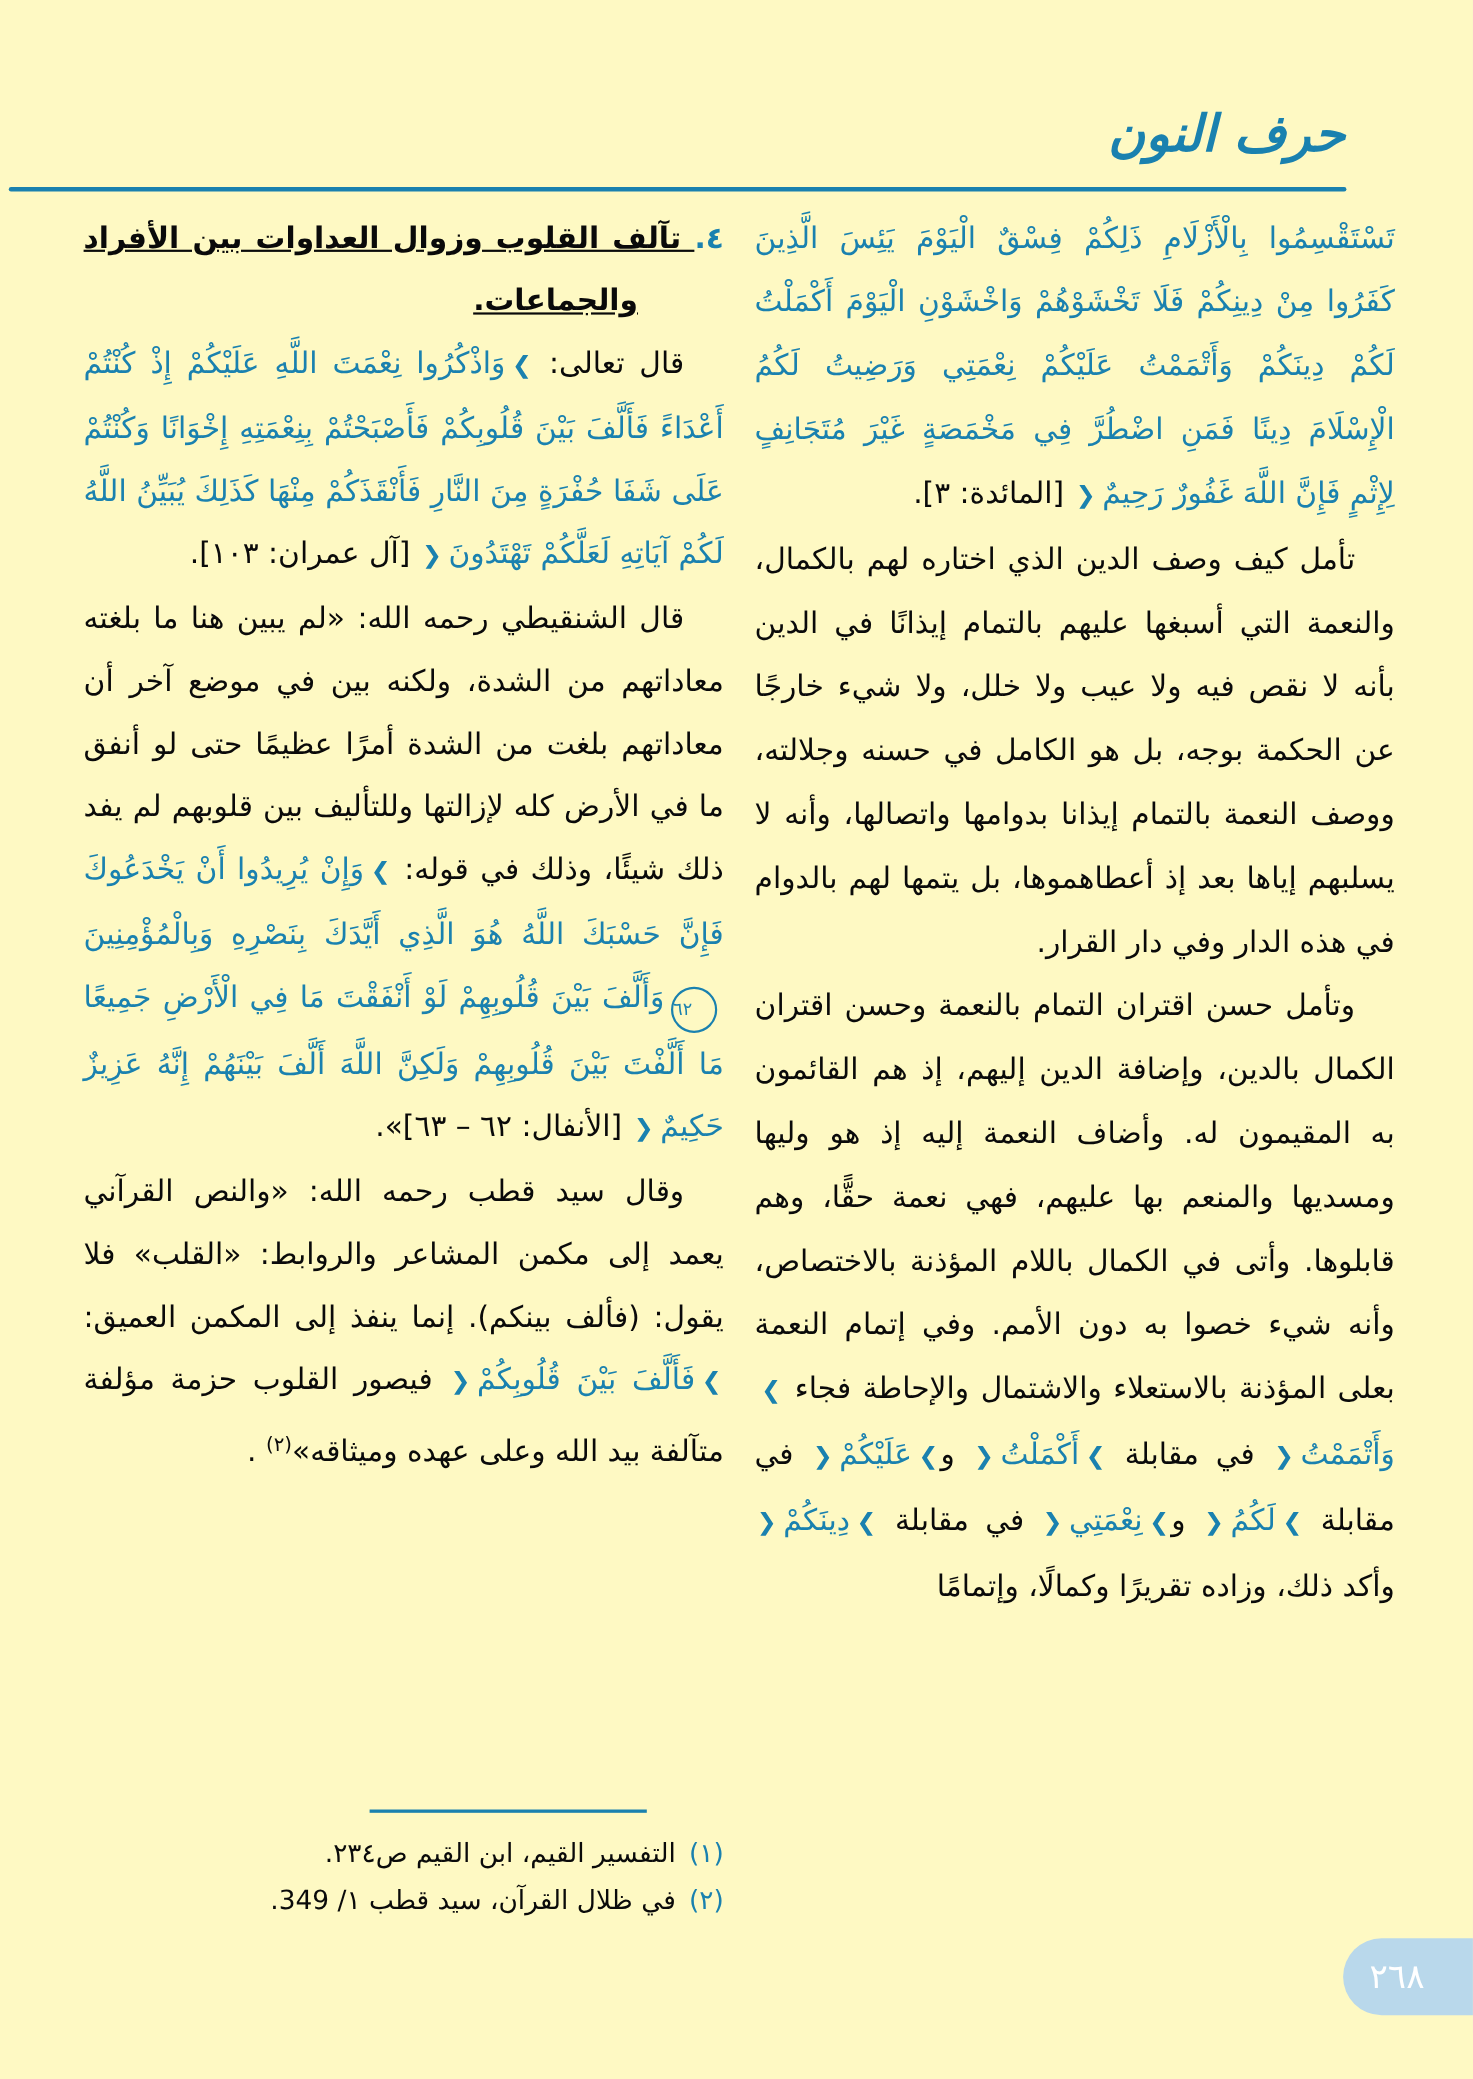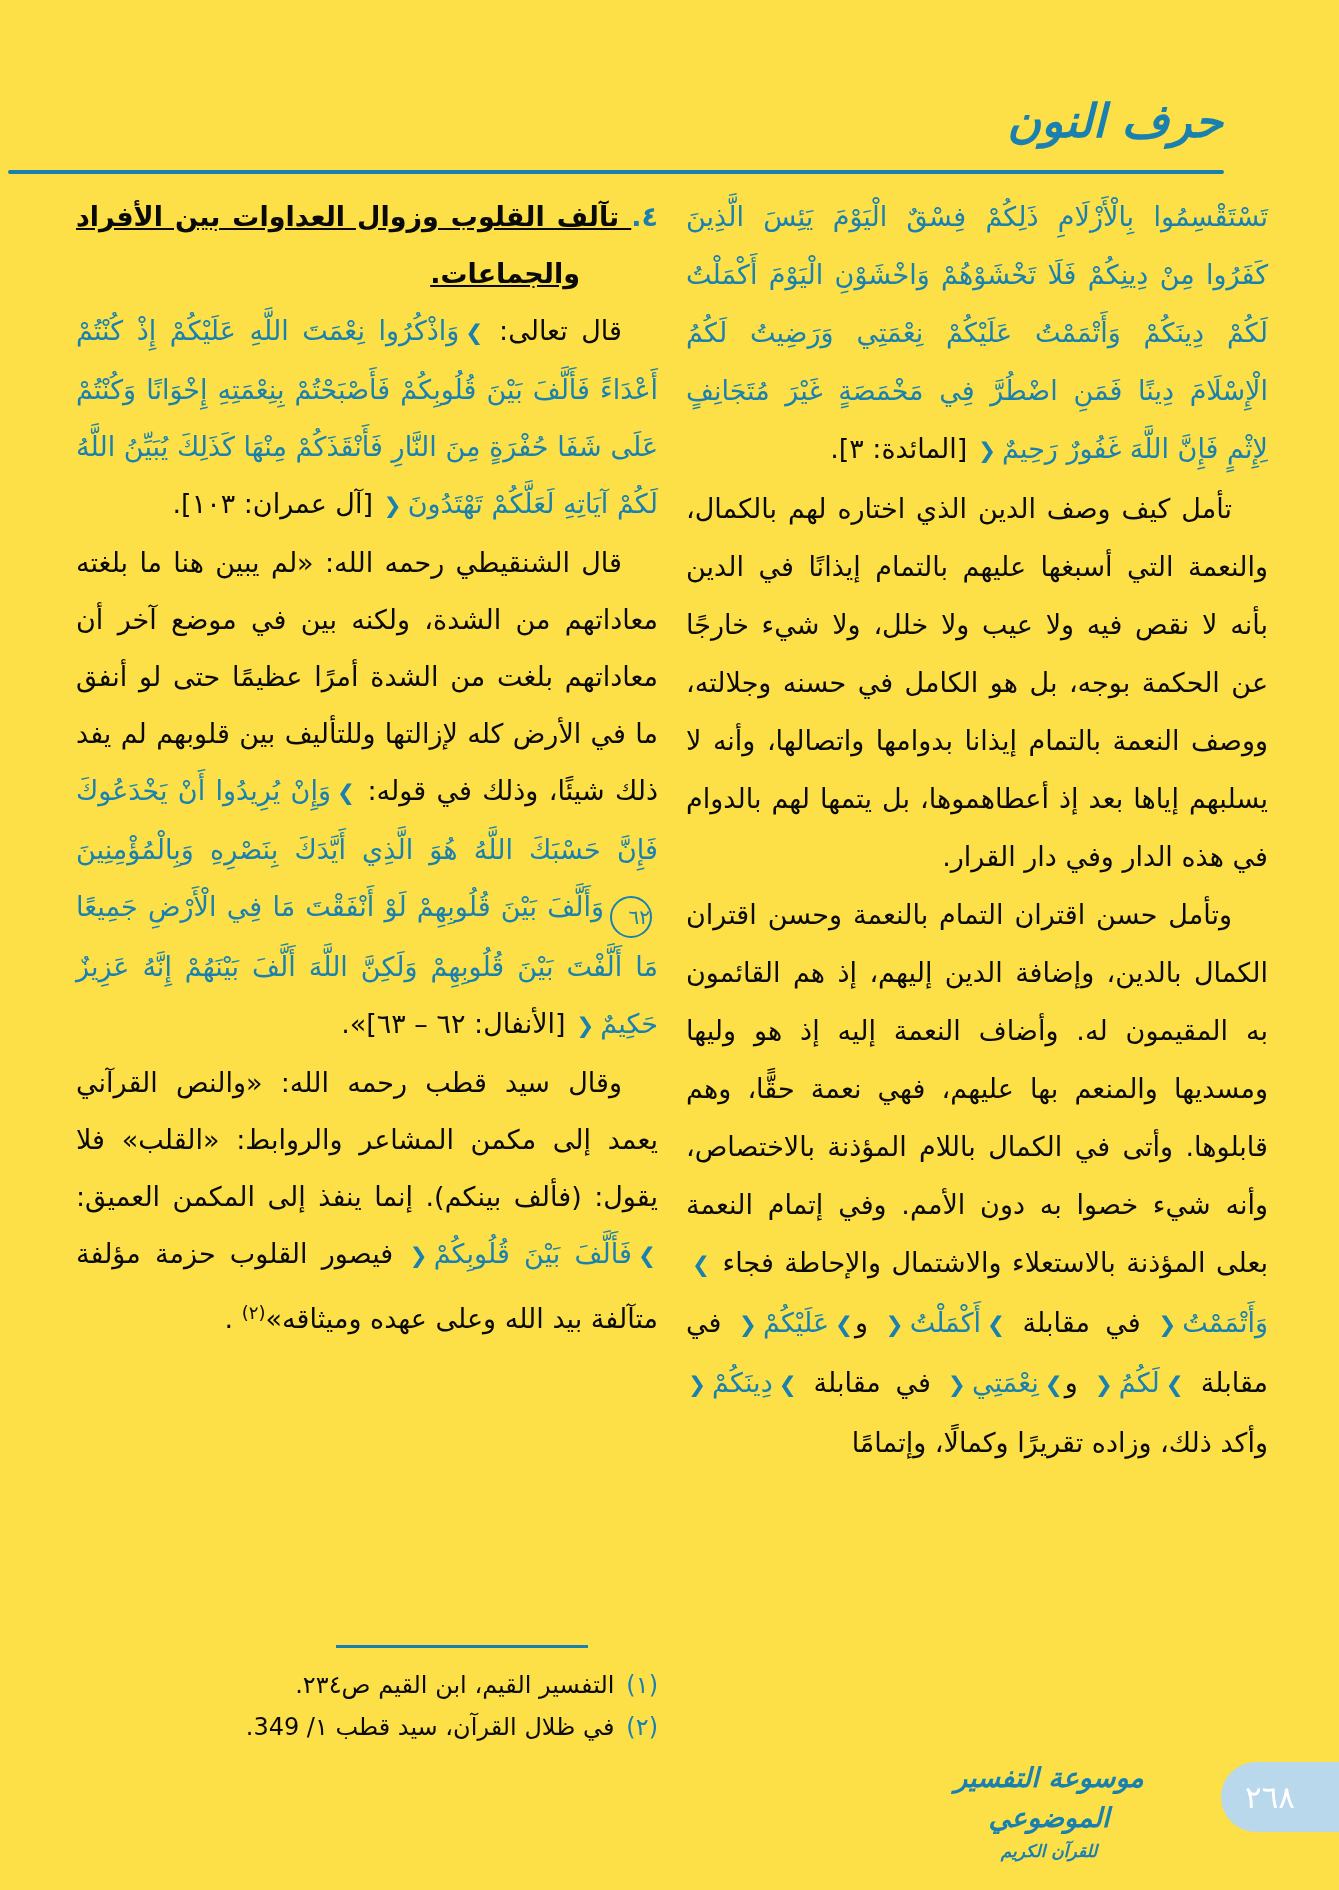--- a/index.html
+++ b/index.html
@@ -6,21 +6,21 @@
     --accent:#1a81af;
     --pill-bg:#b9d8eb;
     --ink:#0a0a0a;
   }
   *{box-sizing:border-box;margin:0;padding:0;}
   html,body{background:#e9e9e9;}
   body{font-family:"DejaVu Sans",sans-serif;}
   .page{
     position:relative;
     width:1339px;height:1890px;
-    background:#fde047;
+    background:#fef9c3;
     margin:0 auto;
     overflow:hidden;
     direction:rtl;
     color:var(--ink);
   }
   
   .chapter-title{
     position:absolute;top:94px;right:116px;
     color:var(--accent);
     font-size:46px;font-weight:bold;font-style:italic;
@@ -67,23 +67,23 @@
   }
   .ref{color:var(--ink);}
   .fnref{font-size:18px;vertical-align:9px;}
   .vnum{
     display:inline-block;
     color:var(--accent);
     border:2px solid var(--accent);
     border-radius:50%;
     min-width:42px;height:42px;
     line-height:38px;
-    text-align:right;
+    text-align:left;
     text-indent:0;
-    font-size:20px;
+    font-size:16px;
     margin:0 6px;
     vertical-align:-8px;
   }
   
   .footnotes{position:absolute;left:76px;top:1645px;width:582px;}
   .fn-rule{
     height:3px;width:252px;
     background:var(--accent);
     margin:0 70px 16px auto;
   }
@@ -140,22 +140,18 @@
           <span class="fn-num">(١)</span>
           <span>التفسير القيم، ابن القيم ص٢٣٤.</span>
         </div>
         <div class="footnote">
           <span class="fn-num">(٢)</span>
           <span>في ظلال القرآن، سيد قطب ١/ 349.</span>
         </div>
       </div>
   </div>
 
-  <div class="logo">
-    <div class="logo-line1">موسوعة التفسير الموضوعي</div>
-    <div class="logo-line2">للقرآن الكريم</div>
-  </div>
 
   <div class="page-pill">
     <span>٢٦٨</span>
   </div>
 
 </div>
 
 </body></html>

